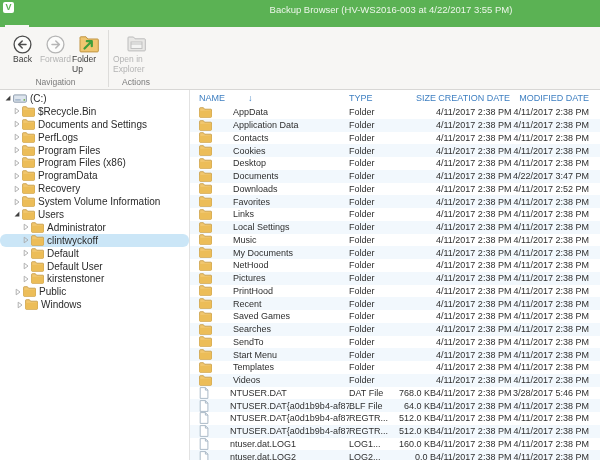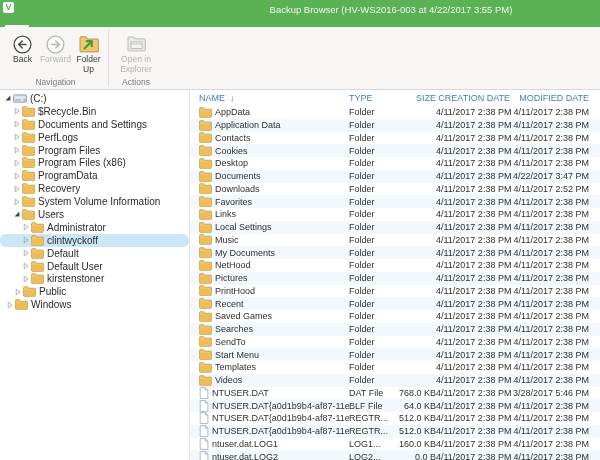--- a/index.html
+++ b/index.html
@@ -22,21 +22,21 @@
   .home-tab { position:absolute; left:5px; top:25px; width:24px; height:11px;
               background:#f7f6f4; color:#3b3b3b; font-size:8px; line-height:11px;
               text-align:center; letter-spacing:.3px; }
 
   
   .ribbon { position:absolute; top:27px; left:0; right:0; height:63px; background:#f7f6f4;
             border-bottom:1px solid #d8d7d5; display:flex; padding:1px 0 0 6px; }
   .rgroup { display:flex; flex-direction:column; }
   .rbuttons { display:flex; flex:1; }
   .rbutton { display:flex; flex-direction:column; align-items:center; width:33px;
-             padding-top:5px; font-size:8.5px; color:#3c3c3c; text-align:center;
+             padding-top:5px; font-size:8.5px; color:#3c3c3c; 
              line-height:1.15; cursor:default; }
   .rbutton.wide { width:46px; }
   .rbutton.disabled { color:#b4b4b4; }
   .rbutton .ricon { height:22px; display:flex; align-items:center; }
   .rgroup-label { text-align:center; font-size:8.5px; color:#7b7b7b; padding-bottom:2px; }
   .rsep { width:1px; background:#dddcda; margin:2px 4px 2px 3px; }
 
   
   .main { position:absolute; top:90px; left:0; right:0; bottom:0; display:flex; background:#fff; }
 
@@ -50,21 +50,21 @@
 
   
   .list { flex:1; overflow:hidden; display:flex; flex-direction:column; }
   .list-header { display:flex; align-items:center; height:16px; font-size:9px;
                  color:var(--hblue); flex:none; }
   .hcell { white-space:nowrap; cursor:default; }
   .lrows { flex:1; overflow:hidden; }
   .lrow { display:flex; align-items:center; height:12.75px; font-size:9px; color:#2f2f2f;
           cursor:default; }
   .lrow:nth-child(even) { background:var(--stripe); }
-  .c-name { width:159px; padding-left:9px; display:flex; align-items:center; gap:3px;
+  .c-name { width:159px; padding-left:9px; display:flex; align-items:center; gap:21px;
             overflow:hidden; white-space:nowrap; flex:none; }
   .c-type { width:45px; flex:none; white-space:nowrap; overflow:hidden; }
   .c-size { width:42px; flex:none; text-align:right; white-space:nowrap; }
   .c-created { width:74px; flex:none; text-align:right; white-space:nowrap; }
   .c-modified { width:79px; flex:none; text-align:right; margin-right:17px; white-space:nowrap; }
   .c-name .fico { flex:none; display:inline-flex; }
   .sort-arrow { color:var(--hblue); margin-left:2px; font-size:9px; }
 </style>
 </head>
 <body>
@@ -348,21 +348,21 @@
           </svg>
         </span>
         <span class="ticon">
           <svg width="13" height="11" viewBox="0 0 13 11">
             <path d="M0.6 3 V1.4 Q0.6 0.7 1.3 0.7 L4.4 0.7 L5.6 2.2 L11.9 2.2 Q12.5 2.2 12.5 2.8 L12.5 9.6 Q12.5 10.3 11.8 10.3 L1.3 10.3 Q0.6 10.3 0.6 9.6 Z" fill="#f1c76f" stroke="#c2963c" stroke-width="0.8"></path>
             <path d="M0.6 4.1 L12.5 3.4 V9.6 Q12.5 10.3 11.8 10.3 L1.3 10.3 Q0.6 10.3 0.6 9.6 Z" fill="#ecbd58"></path>
           </svg>
         </span>
         <span>Public</span>
       </div>
-      <div class="tree-row" style="padding-left: 6px;">
+      <div class="tree-row" style="padding-left: 16px;">
         <span class="twisty">
           <svg width="8" height="8" viewBox="0 0 8 8">
             <path d="M2.2 1.2 L6 4 L2.2 6.8 Z" fill="none" stroke="#a9a9a9" stroke-width="0.9"></path>
           </svg>
         </span>
         <span class="ticon">
           <svg width="13" height="11" viewBox="0 0 13 11">
             <path d="M0.6 3 V1.4 Q0.6 0.7 1.3 0.7 L4.4 0.7 L5.6 2.2 L11.9 2.2 Q12.5 2.2 12.5 2.8 L12.5 9.6 Q12.5 10.3 11.8 10.3 L1.3 10.3 Q0.6 10.3 0.6 9.6 Z" fill="#f1c76f" stroke="#c2963c" stroke-width="0.8"></path>
             <path d="M0.6 4.1 L12.5 3.4 V9.6 Q12.5 10.3 11.8 10.3 L1.3 10.3 Q0.6 10.3 0.6 9.6 Z" fill="#ecbd58"></path>
           </svg>

